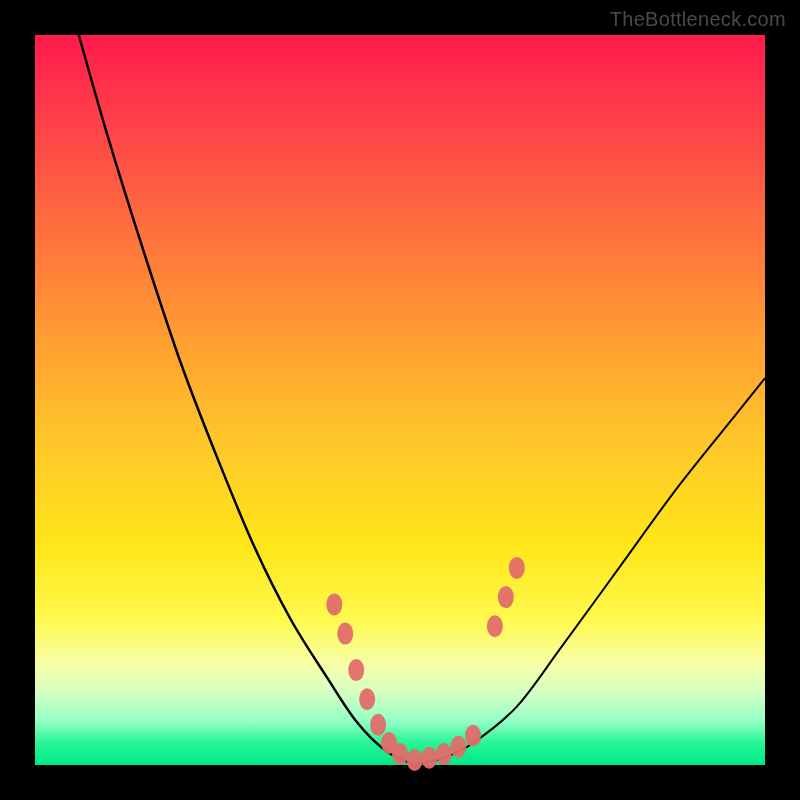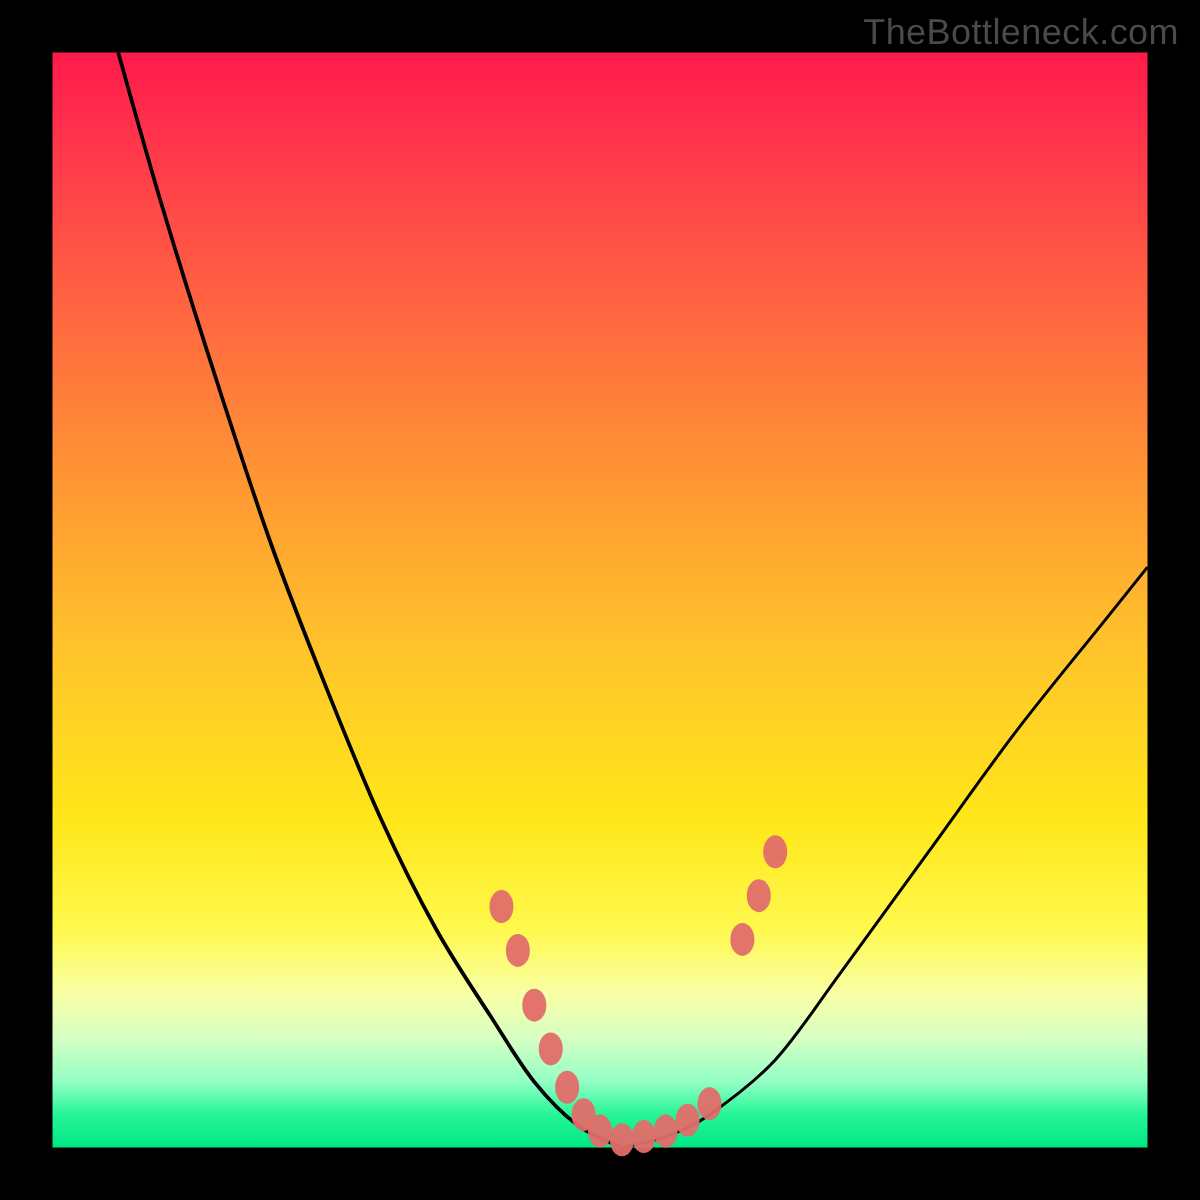--- a/index.html
+++ b/index.html
@@ -36,21 +36,21 @@
       #d6ffc2 90%,
       #93ffc5 94%,
       #26f596 97%,
       #00e887 100%);
   }
   .watermark {
     position: absolute;
     top: 8px;
     right: 14px;
     color: #4a4a4a;
-    font-size: 24px;
+    font-size: 20px;
     font-weight: 500;
     letter-spacing: 0.3px;
     z-index: 10;
     user-select: none;
   }
   svg.curves {
     position: absolute;
     left: 0;
     top: 0;
     width: 730px;

